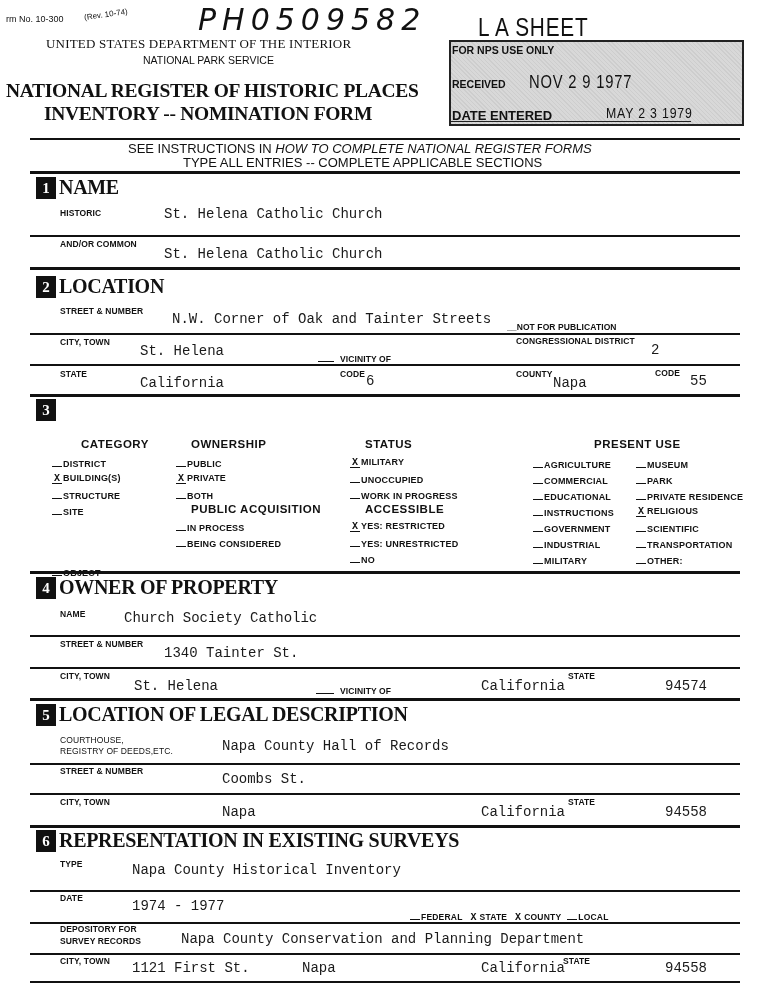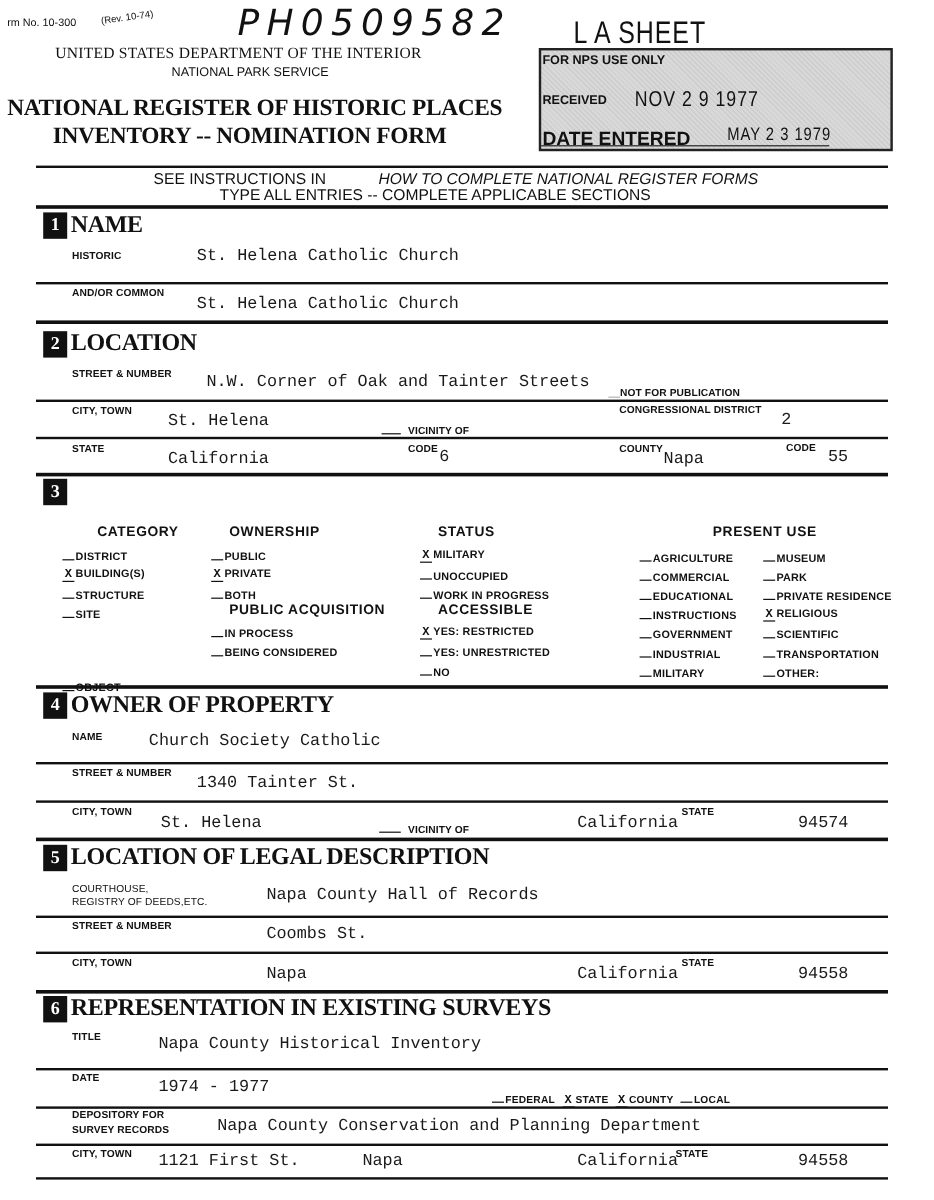--- a/index.html
+++ b/index.html
@@ -29,28 +29,28 @@
 <div class="abs" style="left:143px;top:54px;font-size:10.5px;">NATIONAL PARK SERVICE</div>
 <div class="abs" style="left:6px;top:80px;font-family:'Liberation Serif',serif;font-weight:bold;font-size:19.5px;letter-spacing:-0.3px;">NATIONAL REGISTER OF HISTORIC PLACES</div>
 <div class="abs" style="left:44px;top:103px;font-family:'Liberation Serif',serif;font-weight:bold;font-size:19.5px;letter-spacing:-0.3px;">INVENTORY -- NOMINATION FORM</div>
 
 <div class="abs" style="left:478px;top:12px;font-size:26px;transform:scaleX(0.8);transform-origin:left;letter-spacing:1px;">L  A SHEET</div>
 
 <div class="nps-box">
   <div class="abs" style="left:1px;top:2px;font-size:10.5px;font-weight:bold;">FOR NPS USE ONLY</div>
   <div class="abs" style="left:1px;top:36px;font-size:10.5px;font-weight:bold;">RECEIVED</div>
   <div class="abs stamp" style="left:78px;top:30px;">NOV 2 9 1977</div>
-  <div class="abs" style="left:1px;top:66px;font-size:16px;font-weight:bold;">DATE ENTERED</div>
+  <div class="abs" style="left:1px;top:66px;font-size:13px;font-weight:bold;">DATE ENTERED</div>
   <div class="abs" style="left:0;top:79px;width:240px;height:1px;background:#222;"></div>
   <div class="abs stamp" style="left:155px;top:62px;font-size:15px;">MAY 2 3 1979</div>
 </div>
 
 <div class="rule" style="top:138px;"></div>
 <div class="abs" style="left:128px;top:141px;font-size:13px;">
-  <span>SEE INSTRUCTIONS IN </span><span style="font-style:italic;margin-left:40px;">HOW TO COMPLETE NATIONAL REGISTER FORMS</span>
+  <span>SEE INSTRUCTIONS IN </span><span style="font-style:italic;">HOW TO COMPLETE NATIONAL REGISTER FORMS</span>
 </div>
 <div class="abs" style="left:183px;top:155px;font-size:13px;">TYPE ALL ENTRIES -- COMPLETE APPLICABLE SECTIONS</div>
 <div class="rule thick" style="top:171px;"></div>
 
 <div class="sec-title" style="left:36px;top:176px;">
   <span class="sec-num">1</span>
   <span class="sec-name">NAME</span>
 </div>
 <div class="abs lbl" style="left:60px;top:208px;">HISTORIC</div>
 <div class="abs tw" style="left:164px;top:206px;">St. Helena Catholic Church</div>
@@ -178,21 +178,21 @@
 <div class="abs tw" style="left:222px;top:804px;">Napa</div>
 <div class="abs lbl" style="left:568px;top:797px;">STATE</div>
 <div class="abs tw" style="left:481px;top:804px;">California</div>
 <div class="abs tw" style="left:665px;top:804px;">94558</div>
 <div class="rule thick" style="top:825px;"></div>
 
 <div class="sec-title" style="left:36px;top:829px;">
   <span class="sec-num">6</span>
   <span class="sec-name">REPRESENTATION IN EXISTING SURVEYS</span>
 </div>
-<div class="abs lbl" style="left:60px;top:859px;">TITLE</div>
+<div class="abs lbl" style="left:60px;top:859px;">TYPE</div>
 <div class="abs tw" style="left:132px;top:862px;">Napa County Historical Inventory</div>
 <div class="rule" style="top:890px;"></div>
 <div class="abs lbl" style="left:60px;top:893px;">DATE</div>
 <div class="abs tw" style="left:132px;top:898px;">1974 - 1977</div>
 <div id="levels-list" class="abs" style="left:410px;top:906px;"><div class="opt" style="display: inline-block; margin-right: 6px; font-size: 8.5px;"><span class="mark"></span><span>FEDERAL</span></div><div class="opt" style="display: inline-block; margin-right: 6px; font-size: 8.5px;"><span class="mark">X</span><span>STATE</span></div><div class="opt" style="display: inline-block; margin-right: 6px; font-size: 8.5px;"><span class="mark">X</span><span>COUNTY</span></div><div class="opt" style="display: inline-block; margin-right: 6px; font-size: 8.5px;"><span class="mark"></span><span>LOCAL</span></div></div>
 <div class="rule" style="top:922px;"></div>
 <div class="abs lbl" style="left:60px;top:924px;">DEPOSITORY FOR</div>
 <div class="abs lbl" style="left:60px;top:936px;">SURVEY RECORDS</div>
 <div class="abs tw" style="left:181px;top:931px;">Napa County Conservation and Planning Department</div>
 <div class="rule" style="top:953px;"></div>

